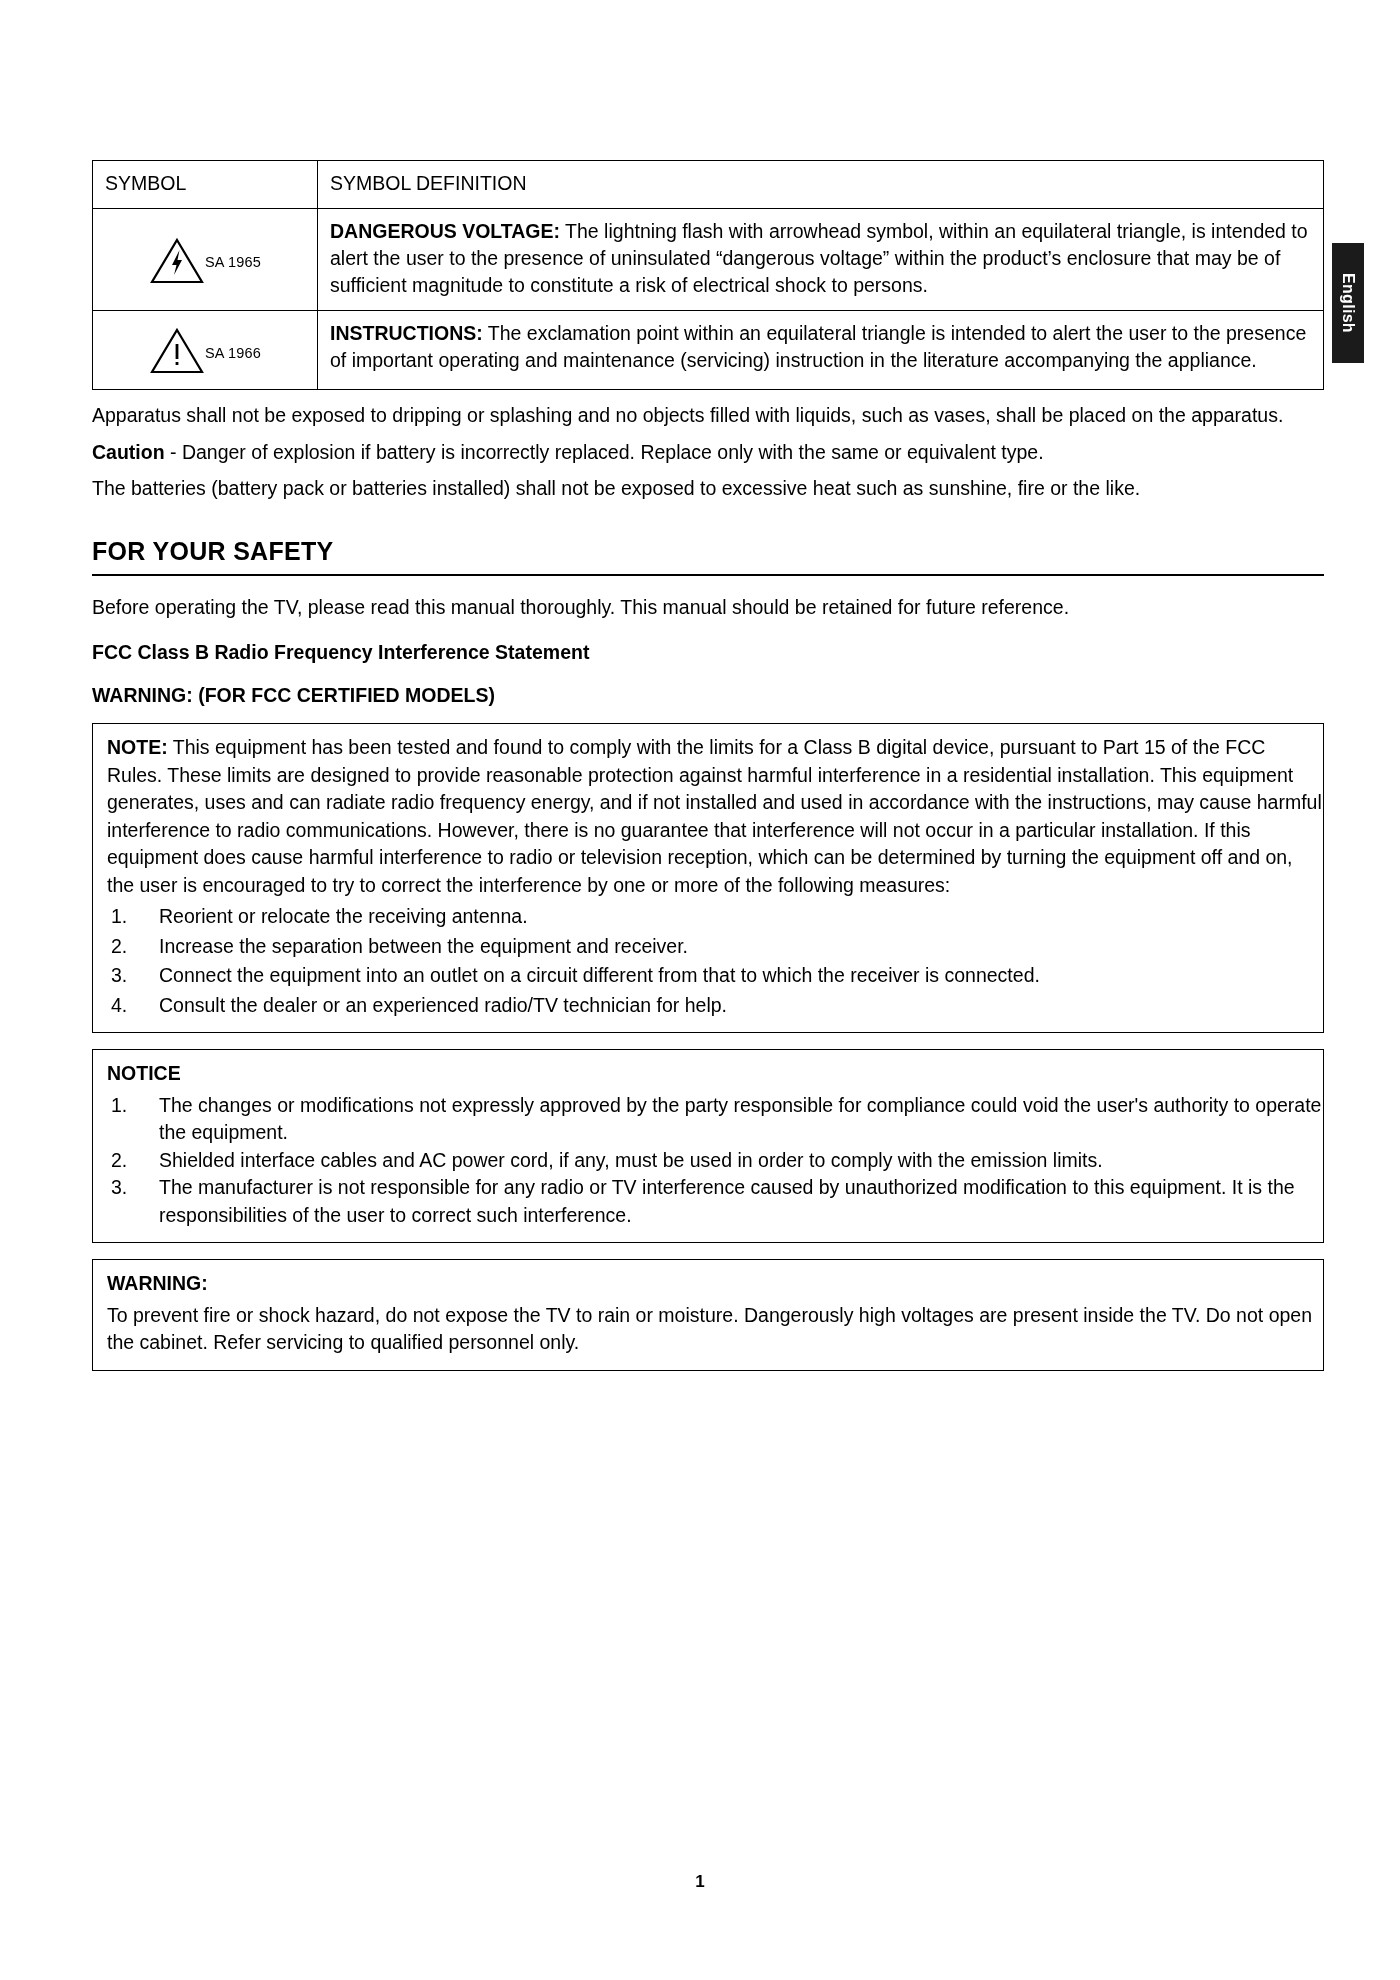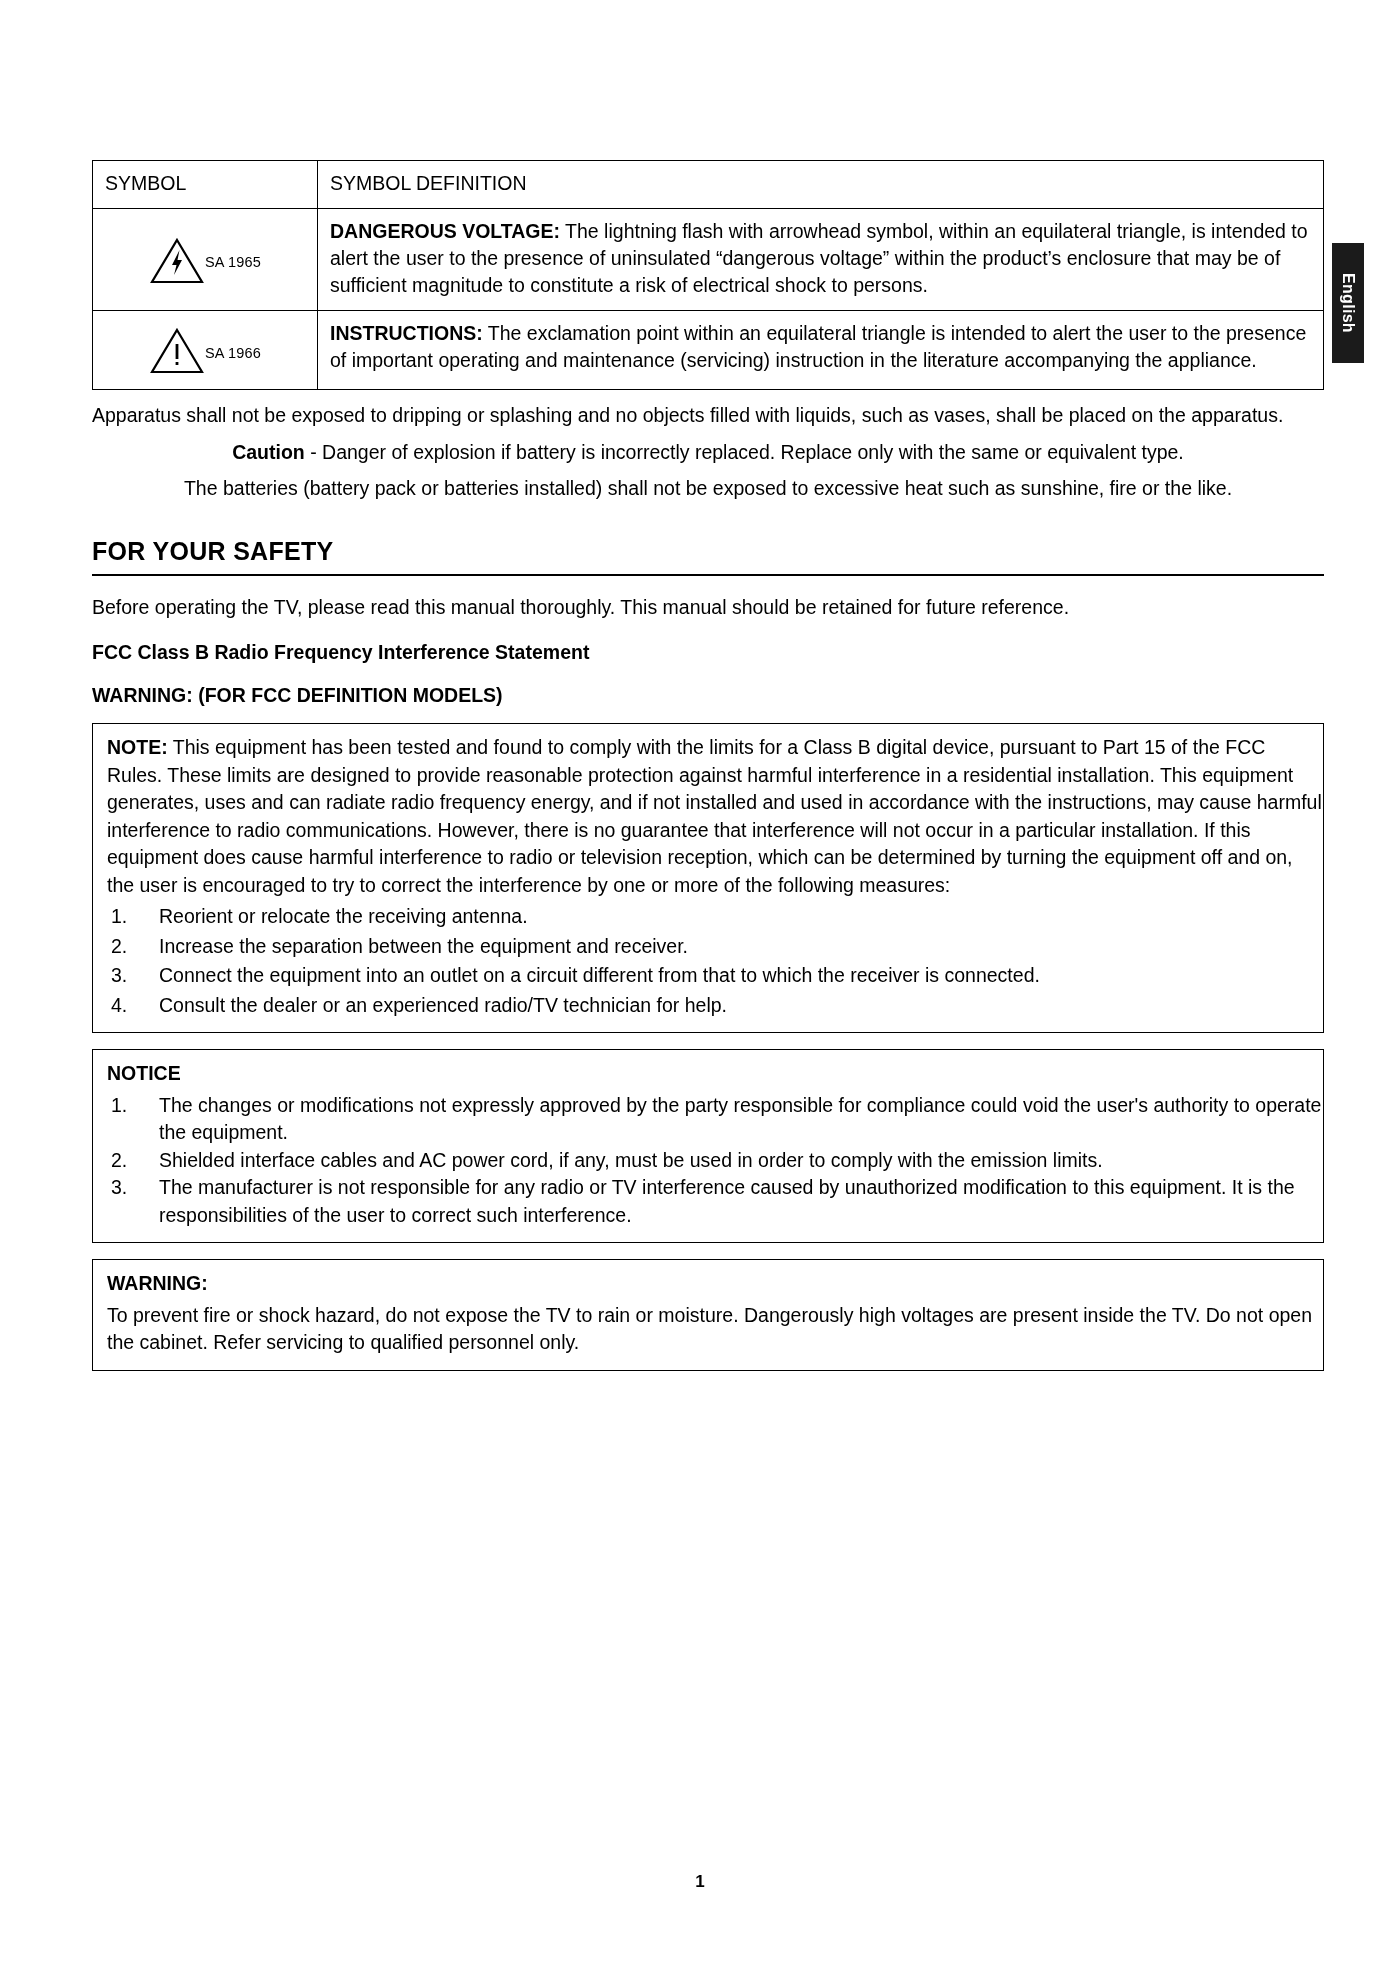--- a/index.html
+++ b/index.html
@@ -92,21 +92,21 @@
     font-size: 14.5px;
     margin-top: 4px;
     letter-spacing: 0.2px;
   }
 
   p.body {
     font-size: 19.5px;
     line-height: 27.5px;
     margin: 12px 0 0 0;
   }
-  p.body.tight { margin-top: 9px; text-align: center; }
+  p.body.tight { margin-top: 9px; }
 
   h2.section-heading {
     font-size: 27px;
     font-weight: bold;
     margin: 26px 0 10px 0;
     letter-spacing: 0.1px;
   }
   h2.safety-heading {
     font-size: 25px;
     font-weight: bold;
@@ -226,21 +226,21 @@
     <p class="body tight"><span style="font-weight:bold;">Caution</span><span> - Danger of explosion if battery is incorrectly replaced. Replace only with the same or equivalent type.</span></p>
 
     <p class="body tight">The batteries (battery pack or batteries installed) shall not be exposed to excessive heat such as sunshine, fire or the like.</p>
 
     <h2 class="safety-heading">FOR YOUR SAFETY</h2>
     <div class="rule"></div>
 
     <p class="body" style="margin-top:18px;">Before operating the TV, please read this manual thoroughly. This manual should be retained for future reference.</p>
 
     <h3 class="sub-bold">FCC Class B Radio Frequency Interference Statement</h3>
-    <h3 class="sub-bold">WARNING: (FOR FCC DEFINITION MODELS)</h3>
+    <h3 class="sub-bold">WARNING: (FOR FCC CERTIFIED MODELS)</h3>
 
     <div class="box">
       <p><span class="box-title">NOTE:</span><span> This equipment has been tested and found to comply with the limits for a Class B digital device, pursuant to Part 15 of the FCC Rules. These limits are designed to provide reasonable protection against harmful interference in a residential installation. This equipment generates, uses and can radiate radio frequency energy, and if not installed and used in accordance with the instructions, may cause harmful interference to radio communications. However, there is no guarantee that interference will not occur in a particular installation. If this equipment does cause harmful interference to radio or television reception, which can be determined by turning the equipment off and on, the user is encouraged to try to correct the interference by one or more of the following measures:</span></p>
       <ol class="numlist">
         <li><span class="num">1.</span><span>Reorient or relocate the receiving antenna.</span></li>
         <li><span class="num">2.</span><span>Increase the separation between the equipment and receiver.</span></li>
         <li><span class="num">3.</span><span>Connect the equipment into an outlet on a circuit different from that to which the receiver is connected.</span></li>
         <li><span class="num">4.</span><span>Consult the dealer or an experienced radio/TV technician for help.</span></li>
       </ol>
     </div>

